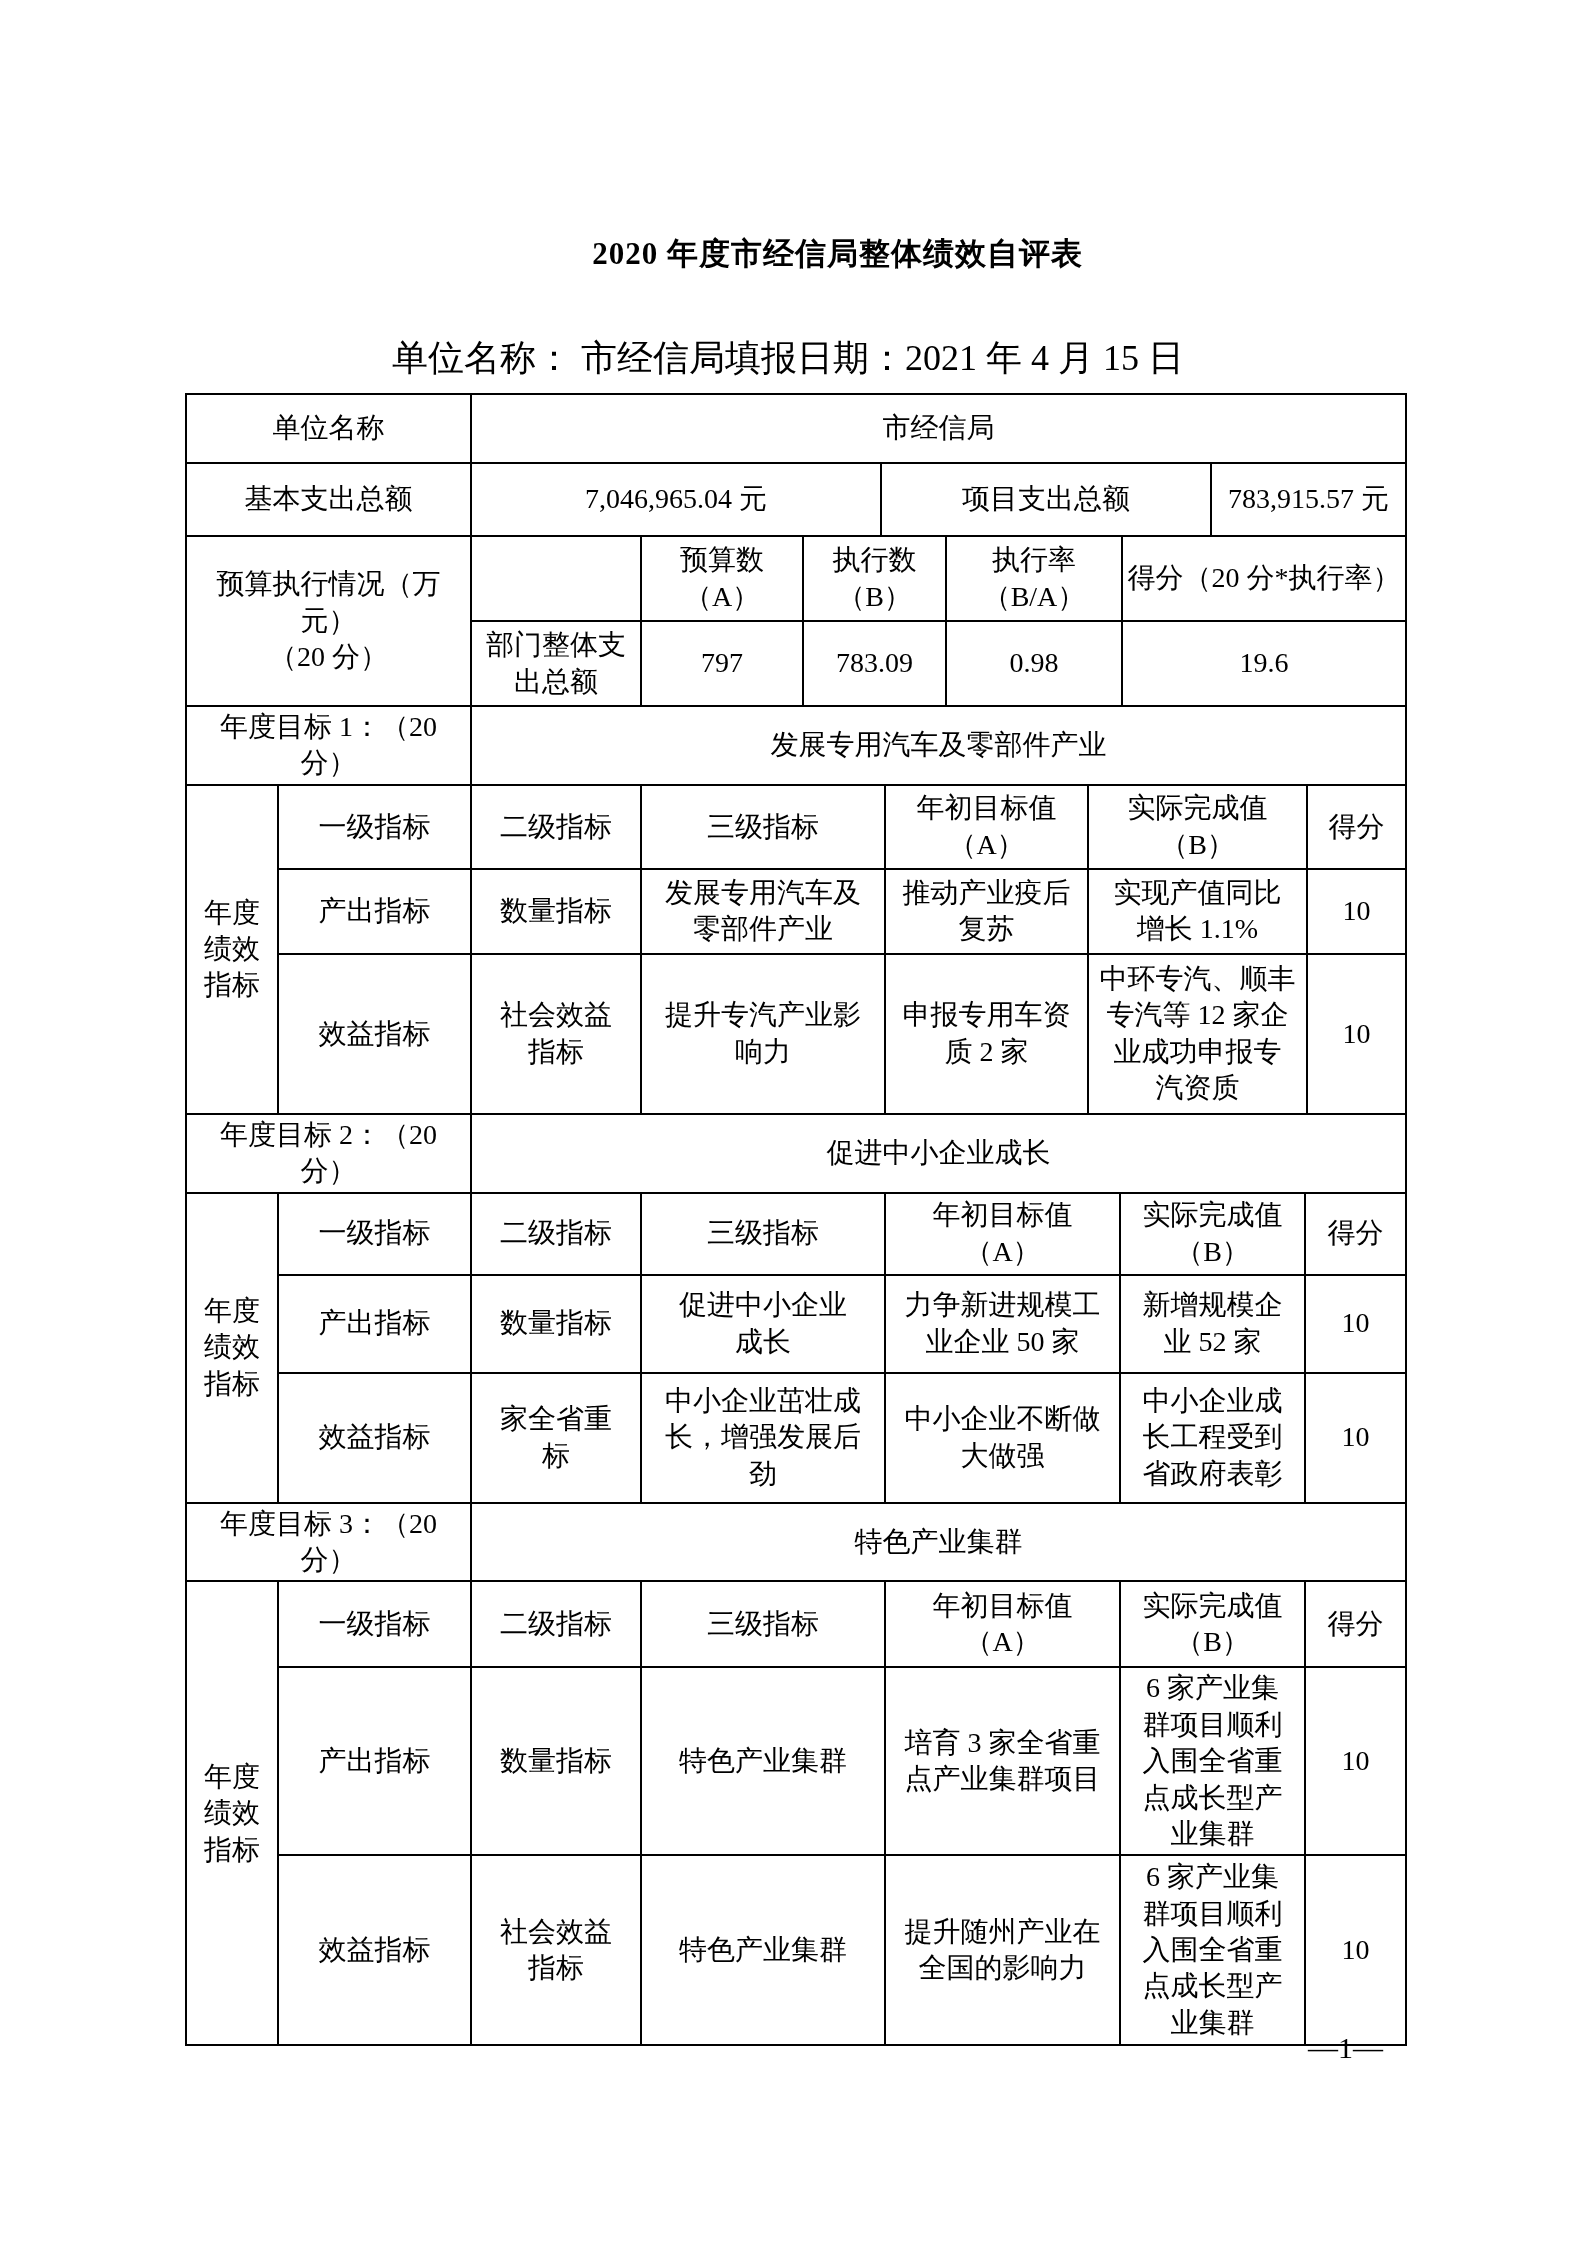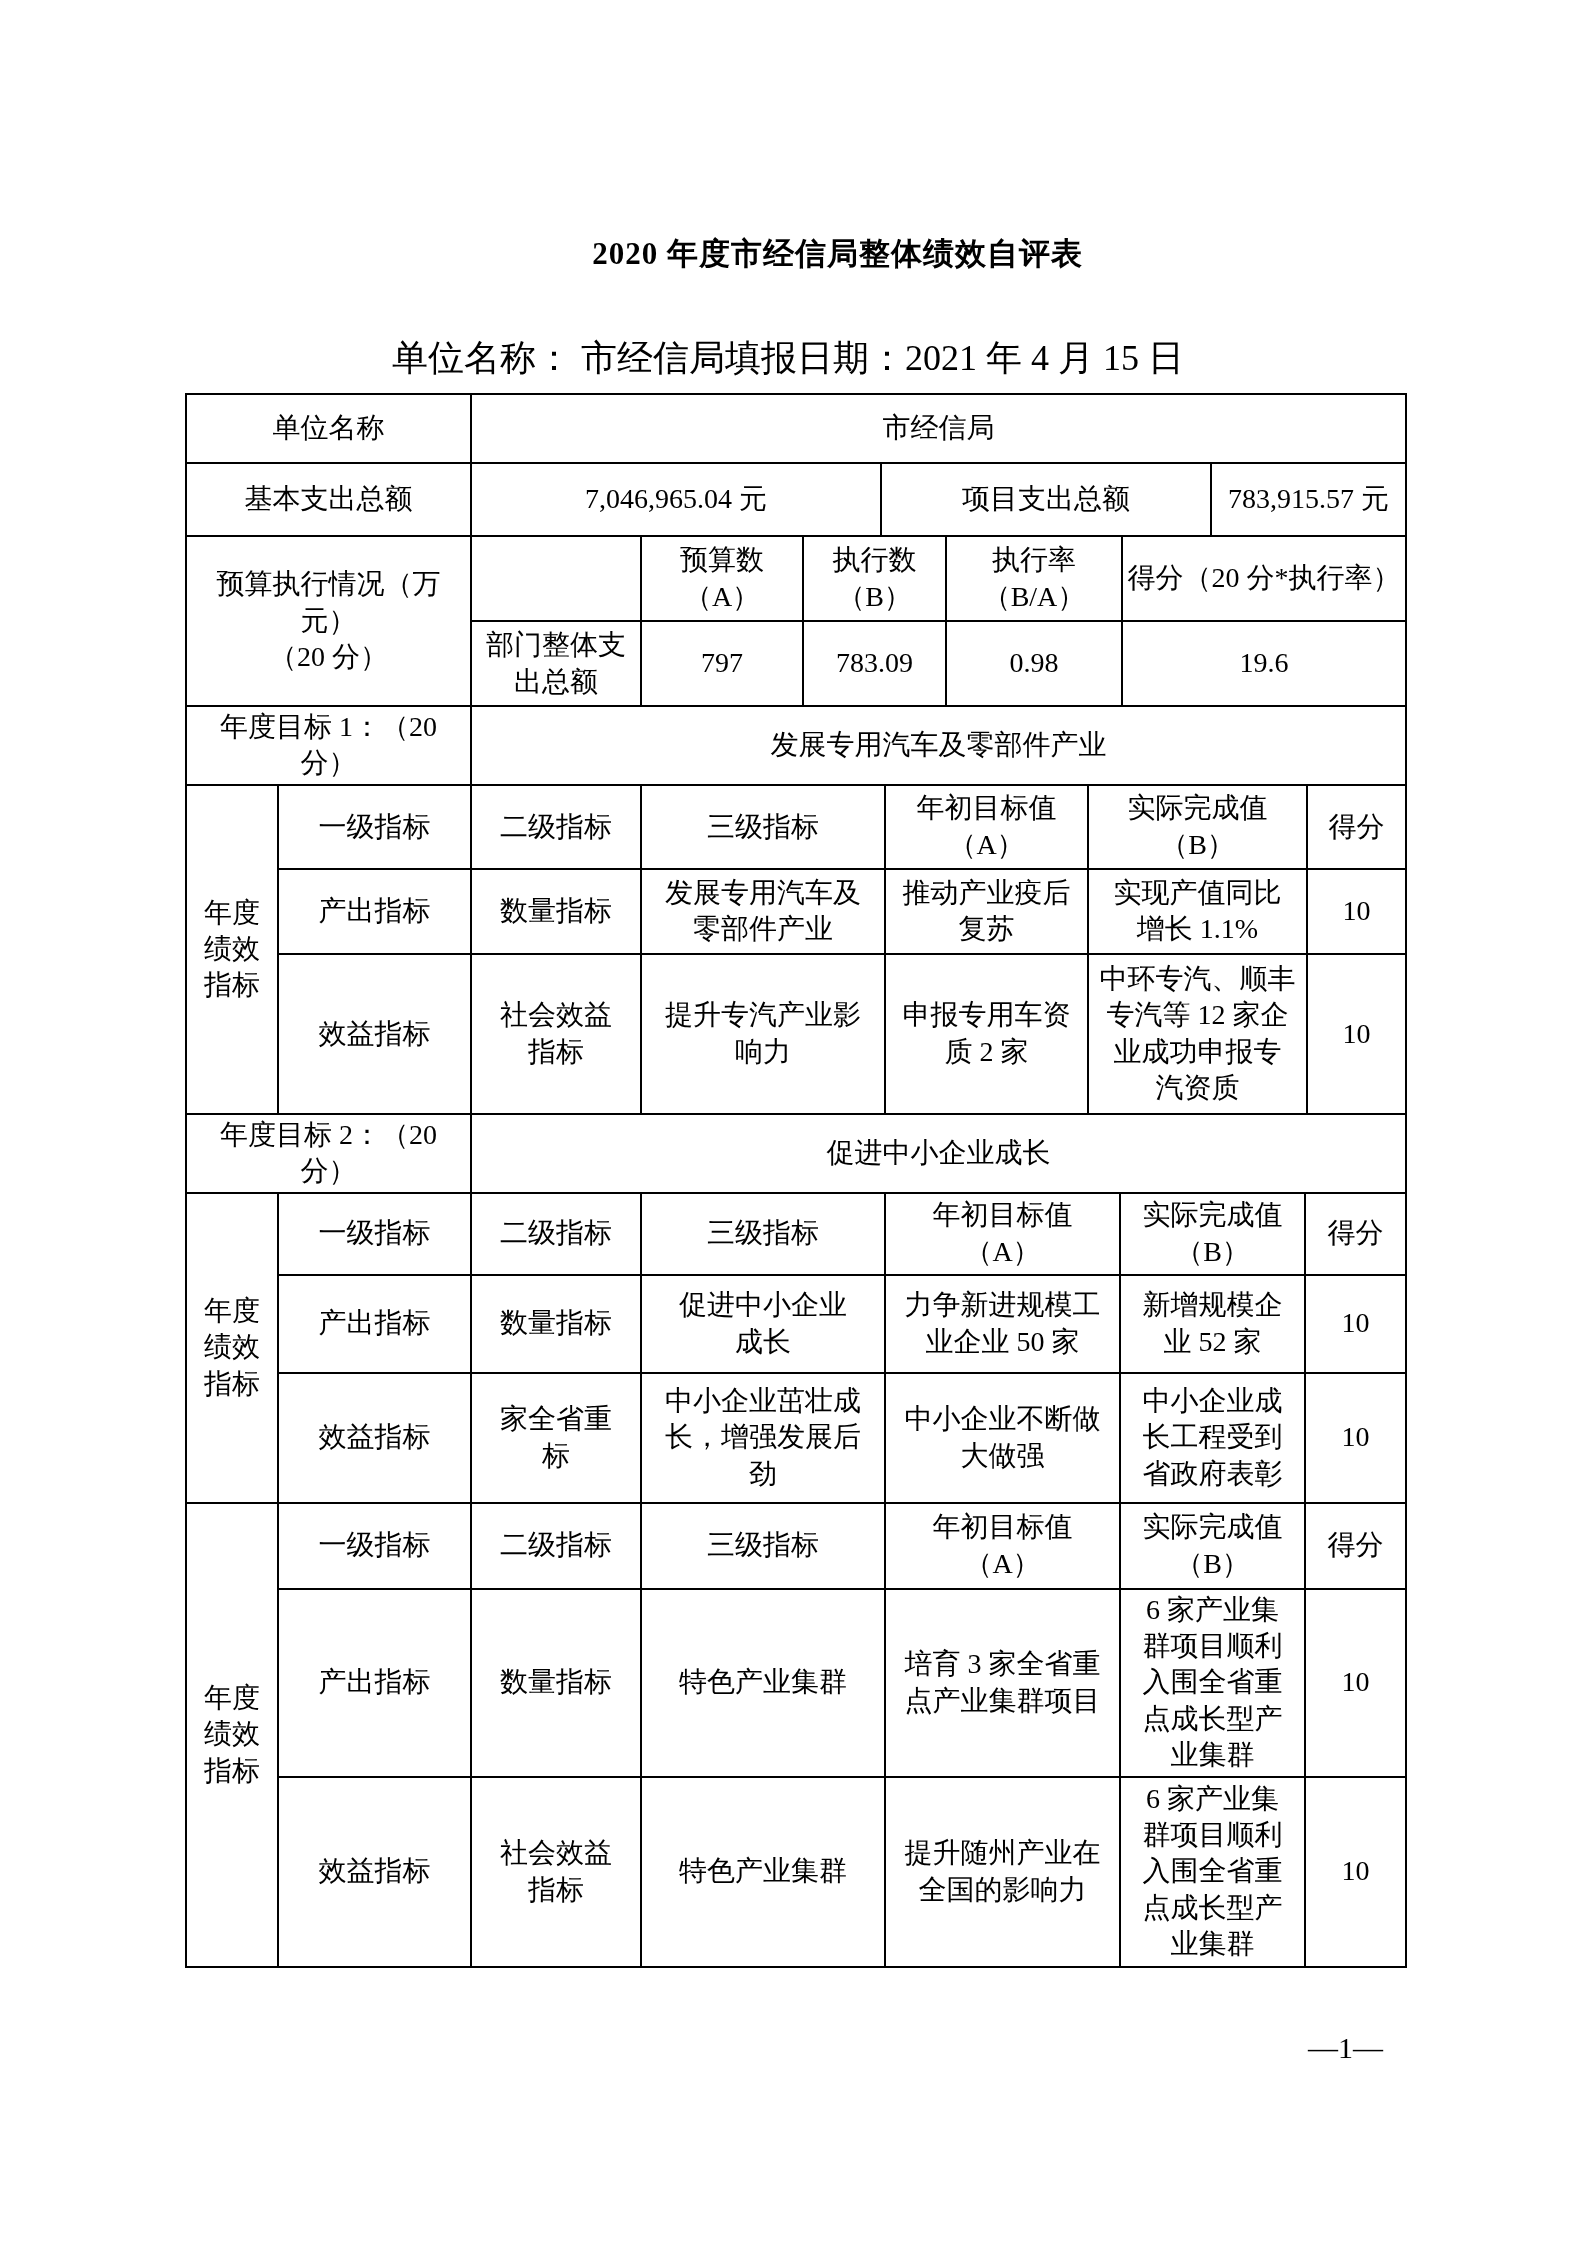--- a/index.html
+++ b/index.html
@@ -272,20 +272,32 @@
         <td>中小企业不断做
 大做强</td>
         <td>中小企业成
 长工程受到
 省政府表彰</td>
         <td>10</td>
       </tr>
     </tbody>
       </table>
 
+    <table class="band">
+      <colgroup>
+          <col style="width:285px">
+          <col style="width:935px">
+        </colgroup>
+      <tbody>
+          <tr style="height:73px">
+        <td>年度目标 3：（20 分）</td>
+        <td>特色产业集群</td>
+      </tr>
+    </tbody>
+      </table>
 
     <table class="band">
       <colgroup>
           <col style="width:92px">
           <col style="width:193px">
           <col style="width:170px">
           <col style="width:244px">
           <col style="width:235px">
           <col style="width:185px">
           <col style="width:101px">

